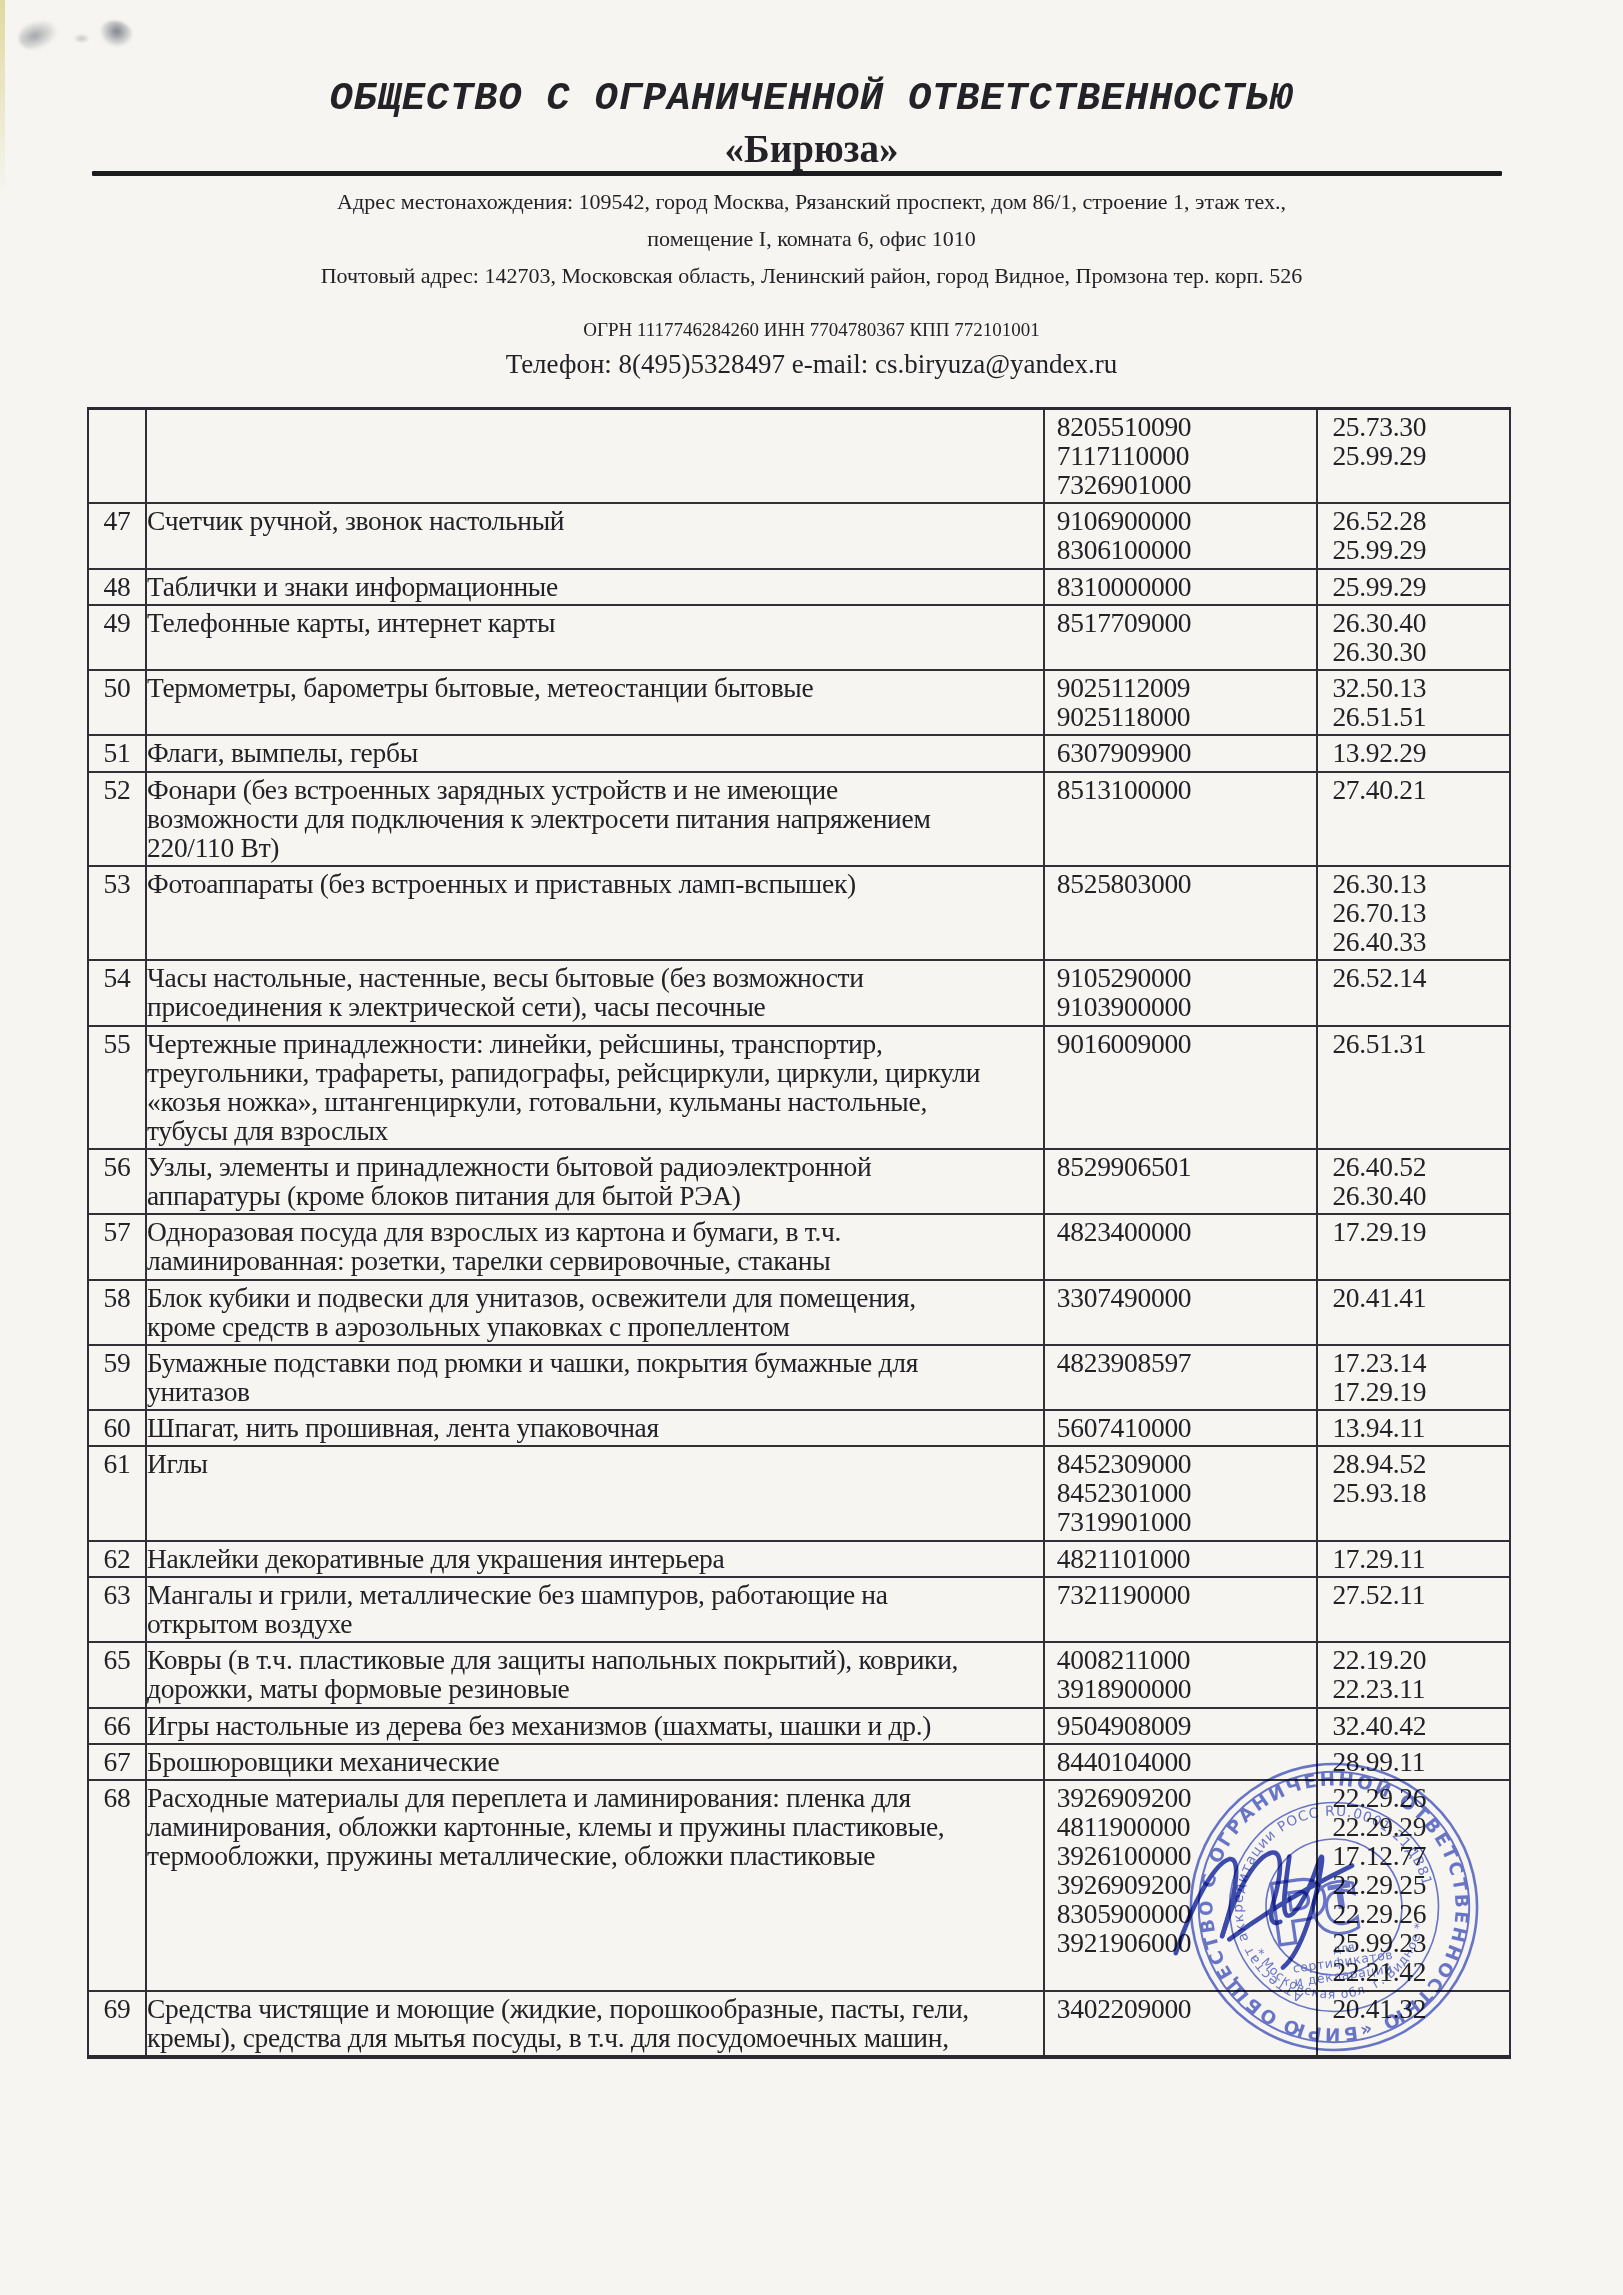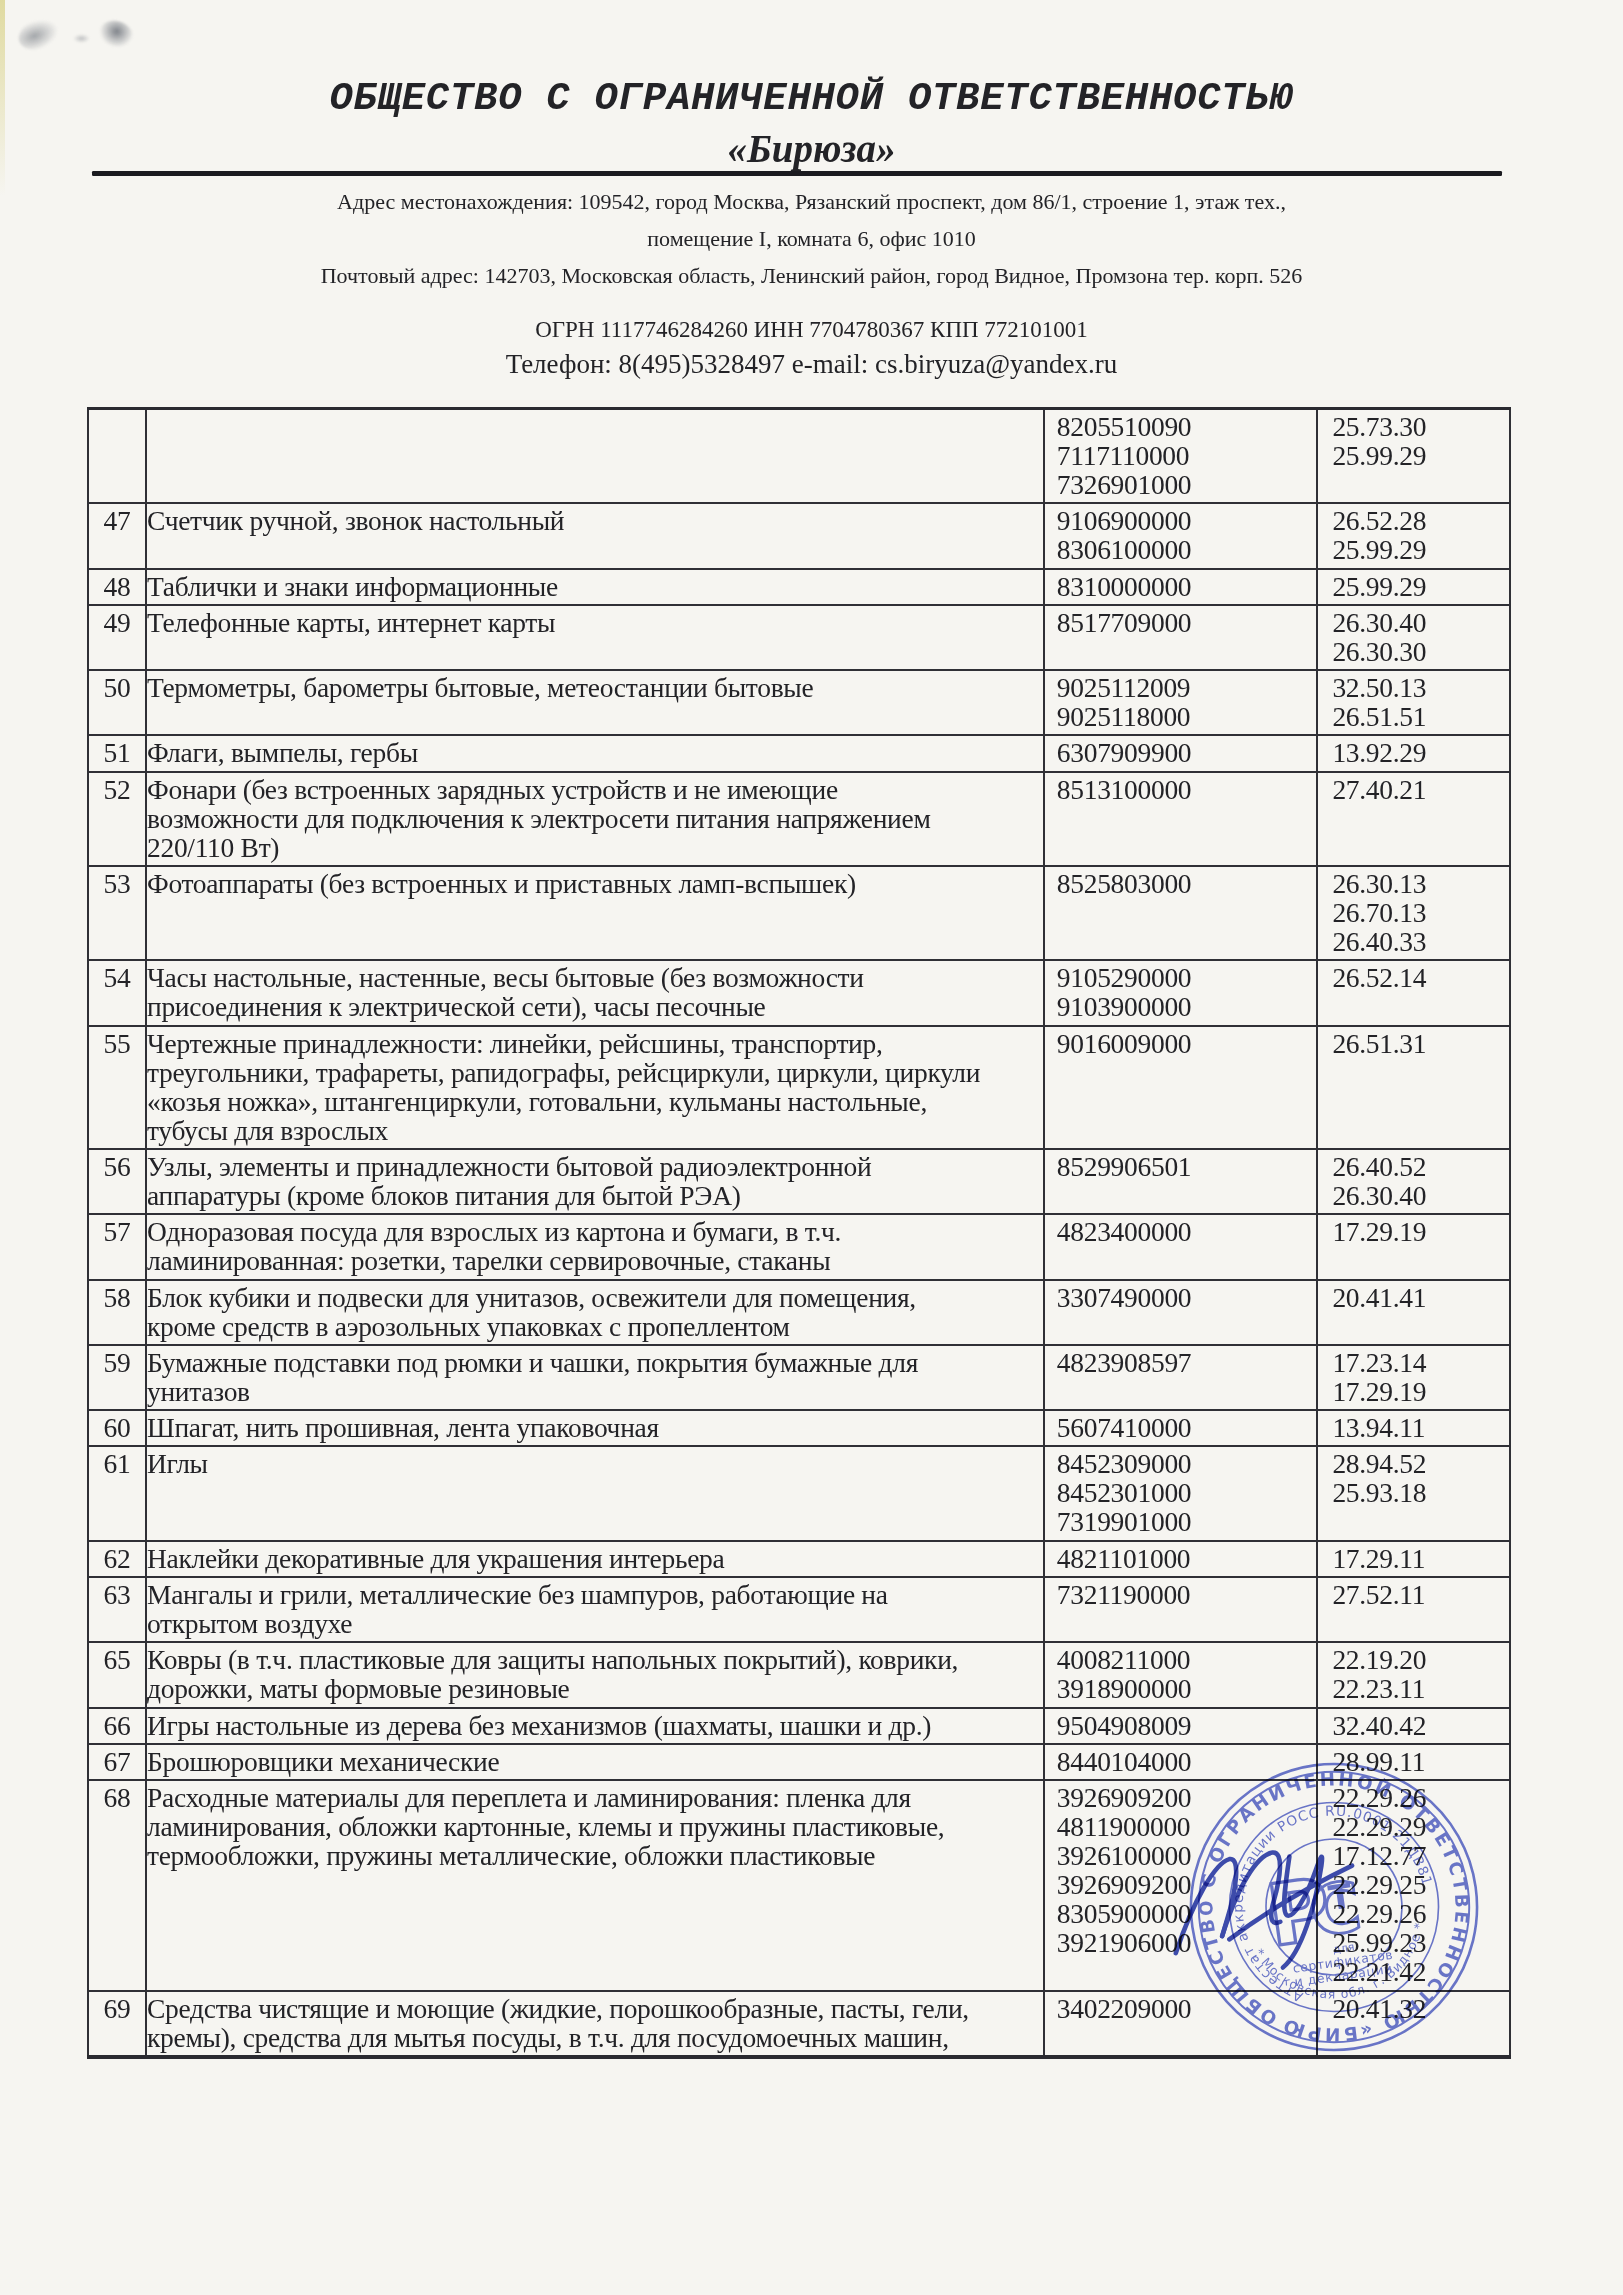--- a/index.html
+++ b/index.html
@@ -18,26 +18,26 @@
   .smudge.s2{left:99px;top:21px;width:34px;height:26px;
     background:radial-gradient(ellipse at 50% 40%,rgba(88,94,104,.75),rgba(88,94,104,0) 72%);transform:rotate(15deg);}
   .smudge.s3{left:73px;top:34px;width:17px;height:9.2px;
     background:radial-gradient(ellipse,rgba(110,115,124,.4),rgba(110,115,124,0) 70%);}
 
   
   .doc-header{position:absolute;left:0;top:0;width:1623px;text-align:center;}
   .org-type{position:absolute;left:0;top:77px;width:100%;
     font-size:39px;font-weight:bold;font-style:italic;letter-spacing:0.7px;white-space:nowrap;font-family:Liberation Mono, monospace;}
   .org-name{position:absolute;left:0;top:126px;width:100%;
-    font-size:39px;font-weight:bold;font-style:italic;}
+    font-size:39px;font-weight:bold;}
   .head-rule{position:absolute;left:92px;top:171px;width:1410px;height:5.2px;
     background:#1b1b20;border-radius:1.3px;}
   .addr-block{position:absolute;left:0;top:183px;width:100%;
     font-size:22px;line-height:37px;white-space:pre-line;}
-  .reg-line{position:absolute;left:0;top:313px;width:100%;font-size:23px;line-height:34px;}
+  .reg-line{position:absolute;left:0;top:313px;width:100%;font-size:19px;line-height:34px;}
   .contact-line{position:absolute;left:0;top:349px;width:100%;font-size:27px;line-height:31px;}
 
   
   .tbl-wrap{position:absolute;left:87px;top:387px;width:1421px;}
   table{border-collapse:collapse;table-layout:fixed;width:1421px;
     font-size:27.5px;line-height:29px;letter-spacing:-0.3px;margin-top:20px;}
   td{border:2px solid #303036;border-top-width:2.6px;border-bottom-width:2.6px;
      vertical-align:top;padding:2px 5.2px 3.3px 10.5px;}
   table{border:2.6px solid #2a2a30;border-top-width:3.9px;border-bottom-width:4.6px;}
   td.c-num{text-align:center;padding-left:1.3px;padding-right:1.3px;}

